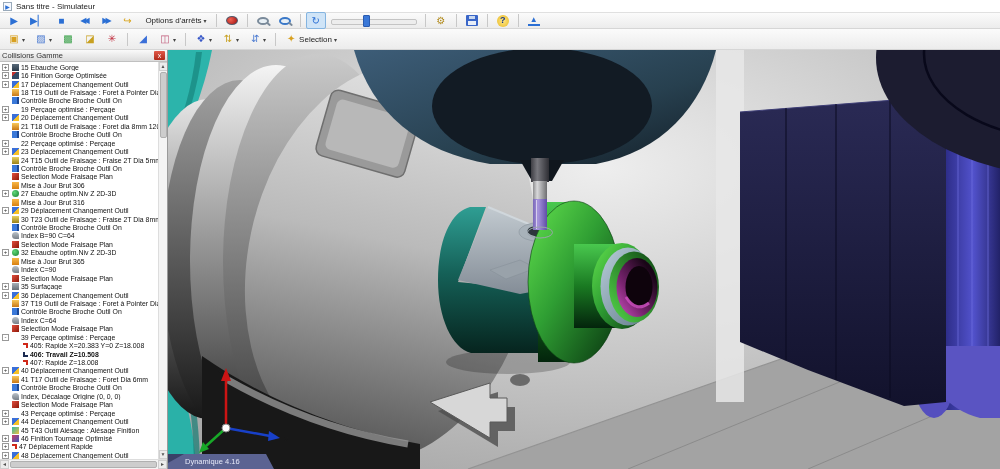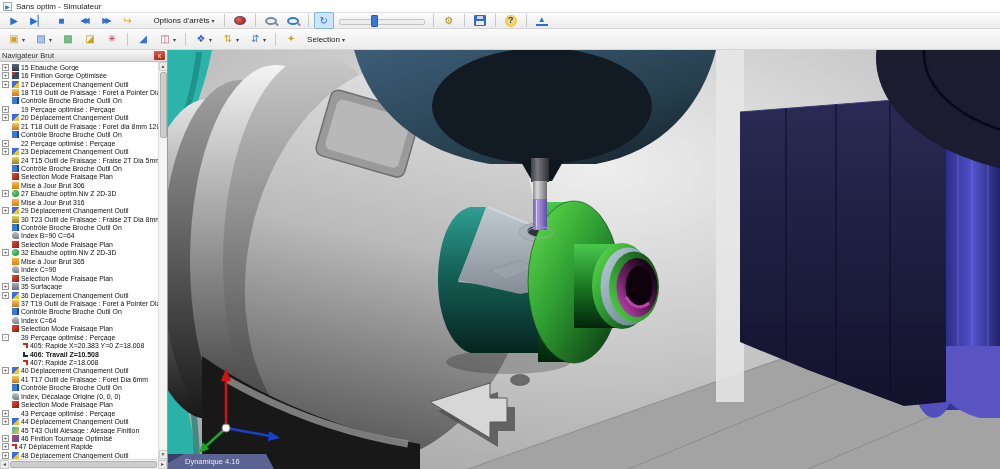--- a/index.html
+++ b/index.html
@@ -11,21 +11,21 @@
   .appicon{width:9px;height:9px;border:1px solid #9ab;display:inline-flex;align-items:center;justify-content:center;
     font-size:6px;color:#2b6fd4;margin-right:4px;background:#f4f8ff;box-sizing:border-box;}
   
   .tb{display:flex;align-items:center;background:linear-gradient(#fbfbfb,#ececec);border-bottom:1px solid #d6d6d6;
     padding-left:3px;box-sizing:border-box;}
   .tb1{height:16px;}
   .tb2{height:21px;}
   .tbtn{display:inline-flex;align-items:center;padding:1px 3px;margin:0 1px;border:1px solid transparent;border-radius:2px;}
   .tbtn.active{background:#cfe4f7;border-color:#84b4e0;}
   .tbi{display:inline-flex;align-items:center;justify-content:center;font-size:10px;line-height:1;min-width:12px;height:13px;}
-  .tbl{font-size:8px;color:#222;margin-left:10px;white-space:nowrap;}
+  .tbl{font-size:8px;color:#222;margin-left:2px;white-space:nowrap;}
   .caret{font-size:6px;color:#444;margin-left:2px;}
   .sep{width:1px;height:13px;background:#c8c8c8;margin:0 4px;display:inline-block;}
   .sp2{letter-spacing:-3px;font-size:8px;}
   .rec{width:9px;height:9px;border-radius:50%;background:radial-gradient(circle at 35% 35%,#f06050,#a01010);border:1px solid #556;box-sizing:border-box;}
   .mag{width:8px;height:8px;border:2px solid #7a8a9a;border-radius:50%;position:relative;background:#e8f0f6;box-sizing:border-box;}
   .mag::after{content:'';position:absolute;width:5px;height:2px;background:#7a8a9a;right:-4px;bottom:-2px;transform:rotate(40deg);border-radius:1px;}
   .mag2{border-color:#3a78c8;}
   .floppy{width:11px;height:11px;background:#3a66c8;border-radius:1px;position:relative;}
   .floppy::before{content:'';position:absolute;left:3px;right:3px;top:1px;height:3px;background:#c8d8f0;}
   .floppy::after{content:'';position:absolute;left:2px;right:2px;bottom:1px;height:4px;background:#e8eef8;}
@@ -74,21 +74,21 @@
   .hthumb{height:7px;flex:1;background:#cdcdcd;border:1px solid #b0b0b0;border-radius:2px;margin:0 1px;box-sizing:border-box;}
   .viewport{flex:1;position:relative;background:#c8c8c8;}
   svg{display:block;font-family:"Liberation Sans",sans-serif;}
 </style>
 </head>
 <body>
 
 <div class="win">
   <div class="titlebar">
     <span class="appicon">▶</span>
-    <span>Sans optim - Simulateur</span>
+    <span>Sans titre - Simulateur</span>
   </div>
   <div class="tb tb1" id="tb1">
       <span class="tbtn">
         <span class="tbi " style="color: rgb(43, 111, 212);">▶</span>
       </span>
       <span class="tbtn">
         <span class="tbi " style="color: rgb(43, 111, 212);">▶▏</span>
       </span>
       <span class="tbtn">
         <span class="tbi " style="color: rgb(43, 111, 212);">■</span>
@@ -184,21 +184,21 @@
       <span class="sep"></span>
       <span class="tbtn">
         <span class="tbi " style="color: rgb(216, 160, 32);">✦</span>
         <span class="tbl">Selection</span>
         <span class="caret">▾</span>
       </span>
     </div>
   <div class="main">
     <div class="panel">
       <div class="phead">
-        <span class="ttl">Navigateur Brut</span>
+        <span class="ttl">Collisions Gamme</span>
         <span class="pclose">x</span>
       </div>
       <div class="pbody">
         <div class="tree" id="tree">
             <div class="row">
               <span class="exp">+</span>
               <span class="ic ic-gorge"></span>
               <span class="rt">15 Ebauche Gorge</span>
             </div>
             <div class="row">

